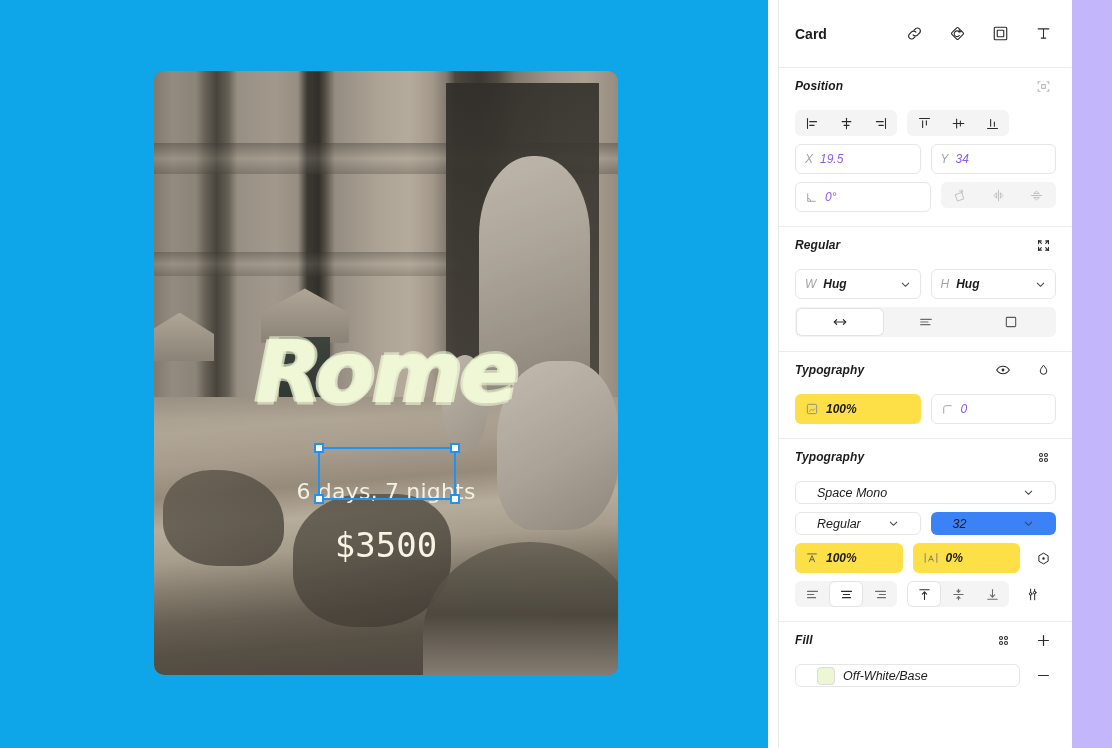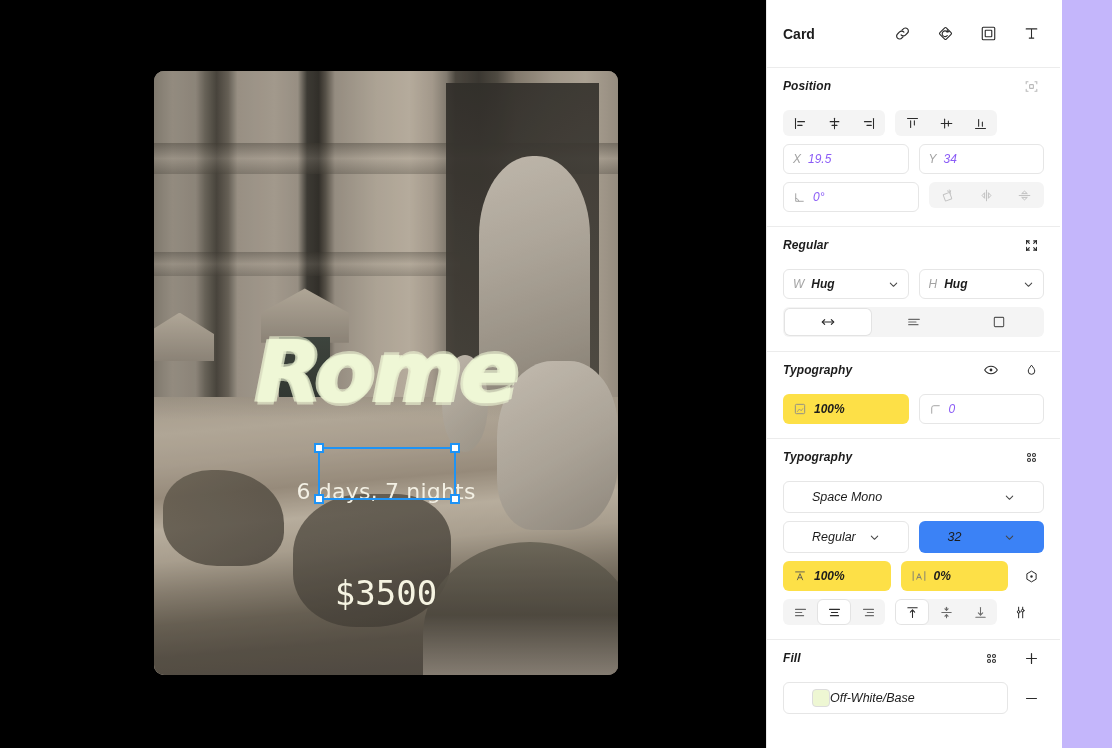--- a/index.html
+++ b/index.html
@@ -8,21 +8,21 @@
     overflow: hidden;
     font-family: "Liberation Sans", sans-serif;
     background: #ffffff;
   }
   #app { position: relative; width: 1112px; height: 748px; }
 
   
   .canvas {
     position: absolute; left: 0; top: 0;
     width: 768px; height: 748px;
-    background: #000000;
+    background: #0ea5e9;
     overflow: hidden;
   }
   .card {
     position: absolute;
     left: 154px; top: 71px;
     width: 464px; height: 604px;
     border-radius: 10px;
     overflow: hidden;
     background: #9d958a;
   }
@@ -161,21 +161,21 @@
     position:absolute; width:10px; height:10px;
     background:#ffffff; border:2px solid #1e93f5;
   }
   .sel .h.tl { left:-6px; top:-6px; }
   .sel .h.tr { right:-6px; top:-6px; }
   .sel .h.bl { left:-6px; bottom:-6px; }
   .sel .h.br { right:-6px; bottom:-6px; }
 
   
   .panel {
-    position:absolute; right:52px; top:0;
+    position:absolute; right:40px; top:0;
     width: 294px; height: 748px;
     background:#ffffff;
     border-left:1px solid #e9e9e9;
     font-size:12px;
     color:#1c1c1c;
     overflow:hidden;
     margin-left:12px;
   }
   .purple-strip {
     position:absolute; right:0; top:0; width:50px; height:748px;
@@ -227,22 +227,22 @@
     flex:1; min-width:0; background:#fff;
   }
   .field.flat { border:1px solid transparent; background:#fde047; }
   .field .lab { color:#a3a3a3; font-size:12px; }
   .field .val { color:#1c1c1c; font-size:12px; font-weight:400; }
   .field .val.ph { color:#8b5cf6; }
   .field .val.bold { font-weight:700; }
   .field .chev { margin-left:auto; color:#555; }
 
   .sel-box {
-    display:flex; align-items:center; 
-    height:32px; padding:0 28px;
+    display:flex; align-items:center; gap:8px;
+    height:23px; padding:0 21px;
     border:1px solid #e6e6e6; border-radius:6px;
     flex:1; min-width:0;
   }
   .sel-box .val { font-size:12.5px; }
   .sel-box .chev { margin-left:auto; }
 
   .swatch {
     width:18px; height:18px; border-radius:4px;
     border:1px solid #dcdcdc; background:#eef7d3;
   }
@@ -279,21 +279,21 @@
         <div class="rockA"></div>
         <div class="rockB"></div>
         <div class="basin"></div>
         <div class="horsearm"></div>
         <div class="manstatue"></div>
         <div class="tint"></div>
       </div>
 
       <div class="card-title" style="color: rgb(239, 247, 214);">Rome</div>
       <div class="card-sub" style="color: rgb(243, 240, 228);">6 days, 7 nights</div>
-      <div class="card-price" style="color: rgb(246, 244, 226); margin-top: 48px;">$3500</div>
+      <div class="card-price" style="color: rgb(246, 244, 226);">$3500</div>
     </div>
 
     <div class="sel">
       <div class="h tl"></div>
       <div class="h tr"></div>
       <div class="h bl"></div>
       <div class="h br"></div>
     </div>
   </div>
 

